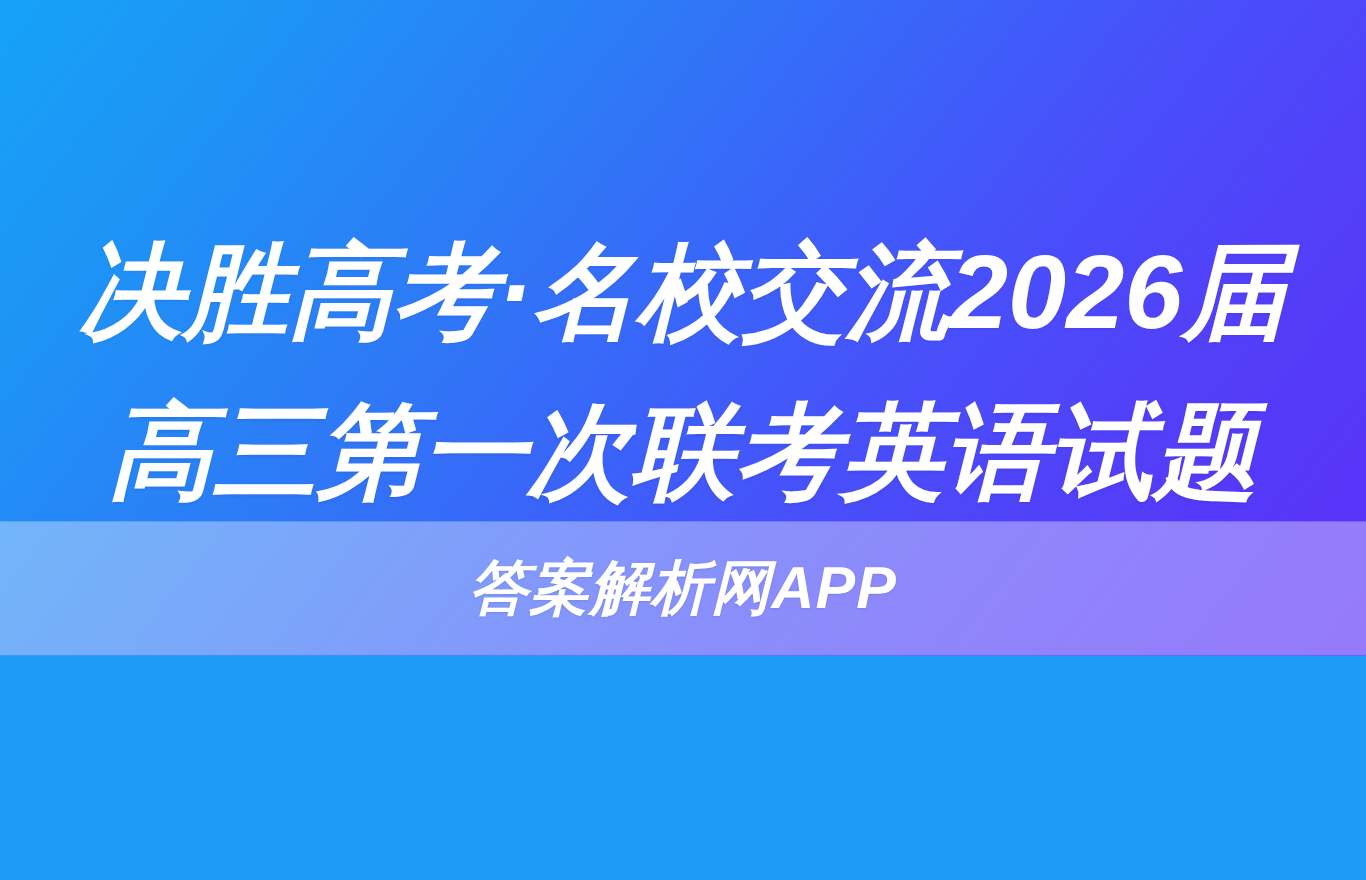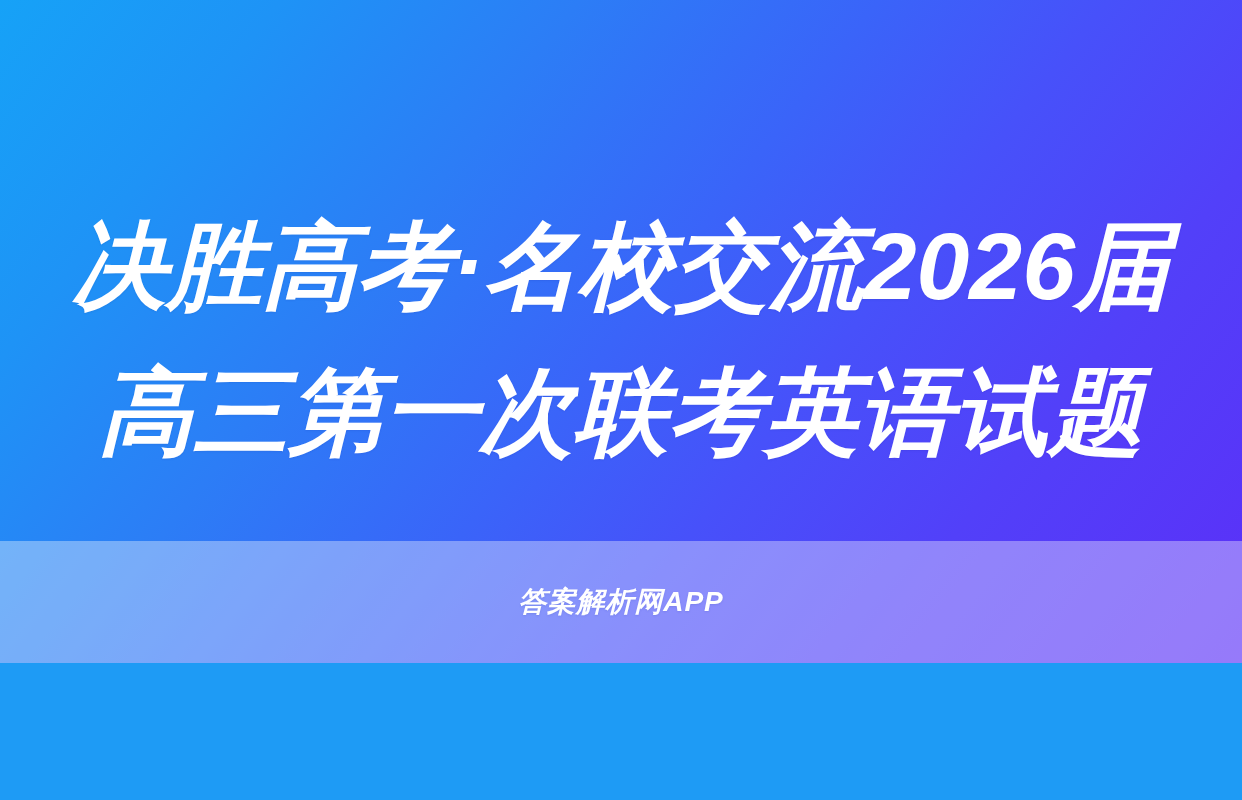--- a/index.html
+++ b/index.html
@@ -12,21 +12,21 @@
 
   body {
     font-family:"Liberation Sans","DejaVu Sans",sans-serif;
     background:#1E9BF5;
   }
 
   
   #poster {
     position:relative;
     width:1242px;
-    height:663px;
+    height:596px;
     overflow:hidden;
     background:
       linear-gradient(128deg,
         #16A2F7 0%,
         #1E93F6 16%,
         #2C7DF6 33%,
         #3A64F9 50%,
         #4751FA 63%,
         #5240F9 78%,
         #5B2FF8 100%);
@@ -68,21 +68,21 @@
     width:1242px;
     height:122px;
     background:rgba(255,255,255,0.36);
     display:flex;
     align-items:center;
     justify-content:center;
   }
 
   .footer-text {
     color:#ffffff;
-    font-size:28px;
+    font-size:54px;
     font-weight:700;
     font-style:italic;
     letter-spacing:1px;
     line-height:1;
     text-shadow:0 1px 2px rgba(60,80,180,0.18);
   }
 </style>
 </head>
 <body>
 

